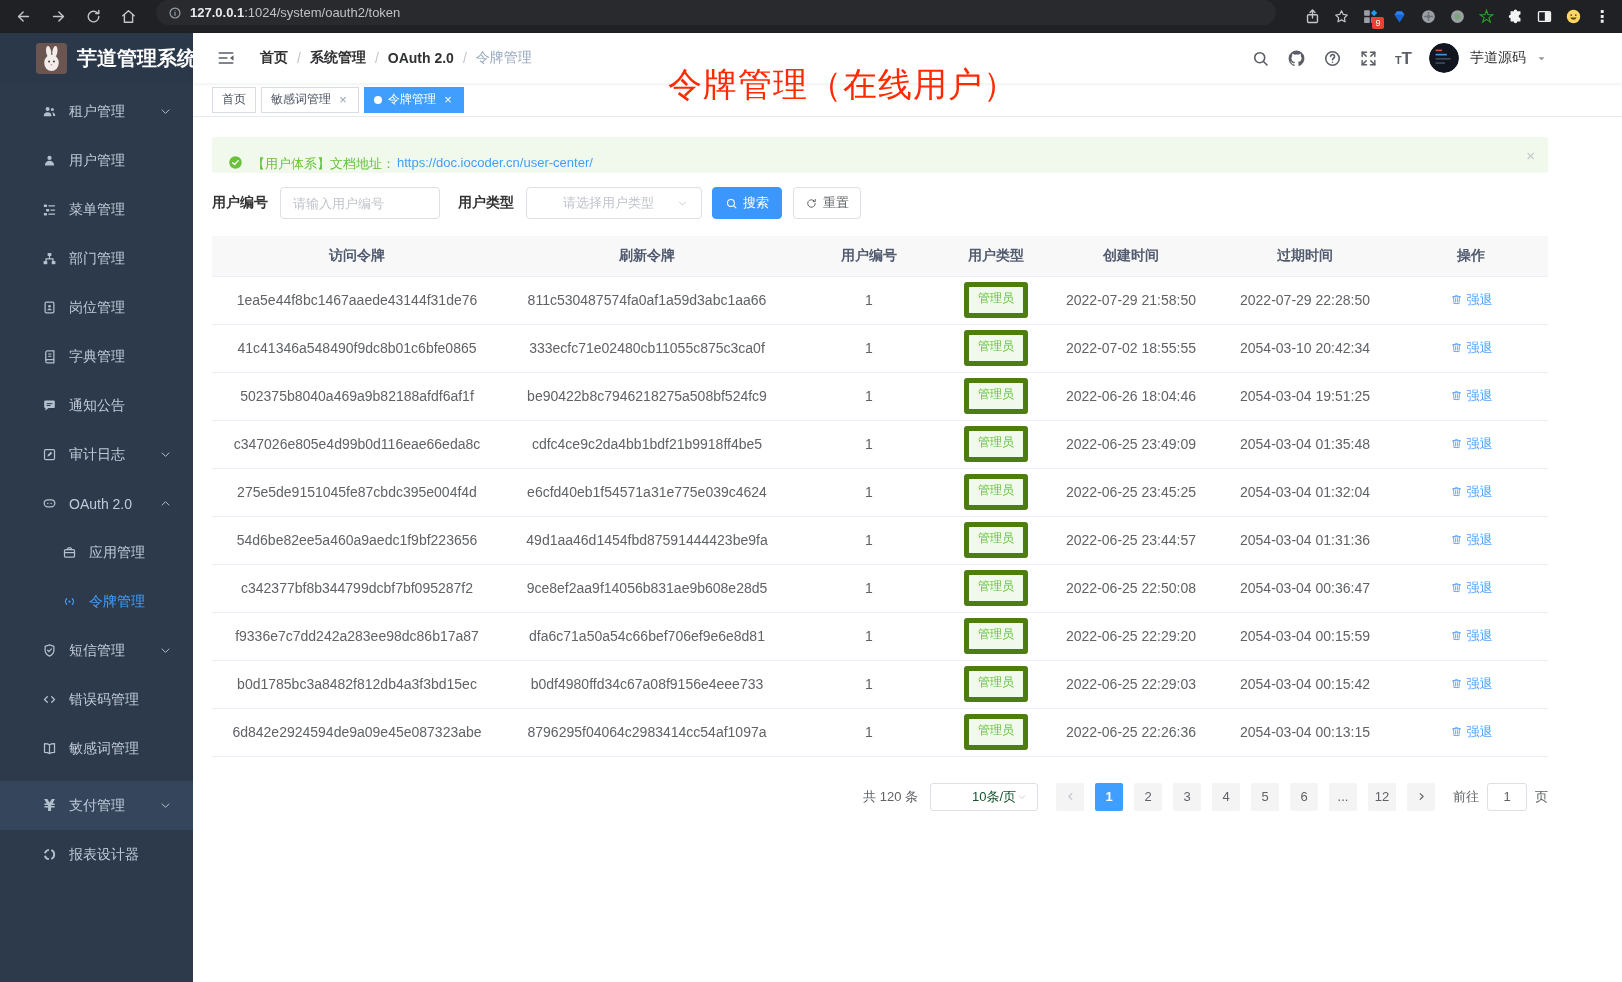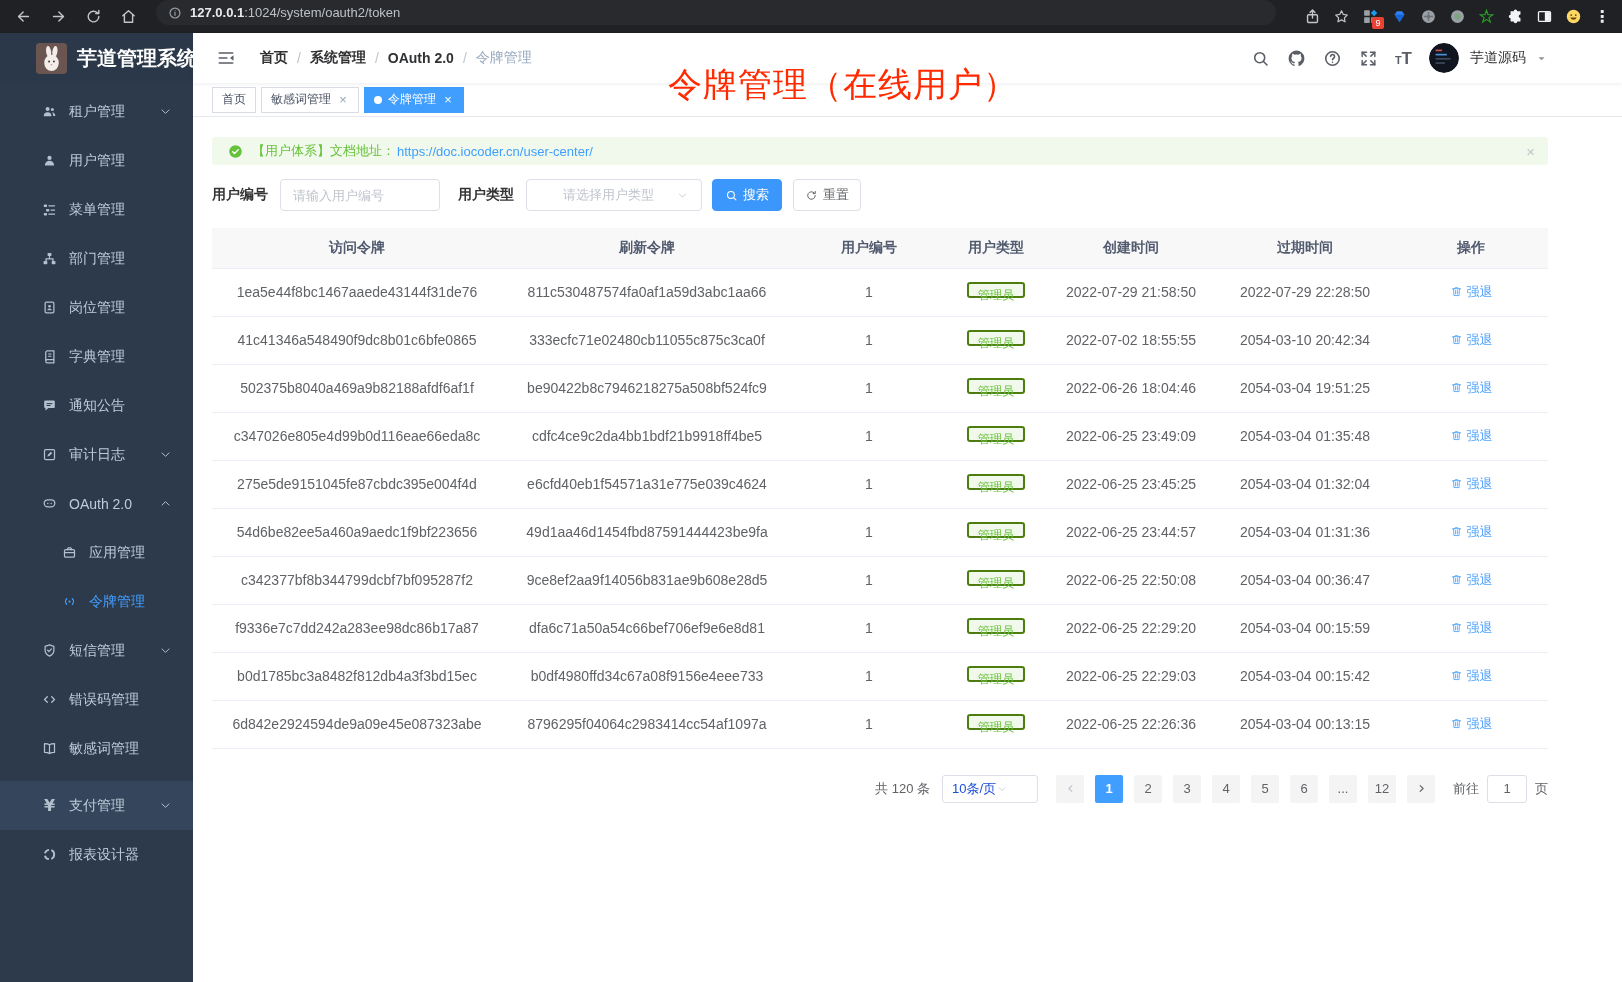--- a/index.html
+++ b/index.html
@@ -65,21 +65,21 @@
   .tags-bar { height:34px; background:#fff; border-bottom:1px solid #e6e9ed; display:flex; align-items:center; padding-left:19px; gap:5px; position:relative; z-index:2; }
   .tag-tab { display:inline-flex; align-items:center; gap:6px; height:26px; padding:0 9px; border:1px solid #d8dce5; background:#fff; color:#495060; font-size:12px; cursor:pointer; }
   .tag-tab .x { font-size:13px; color:#9aa4b2; width:12px; text-align:center; }
   .tag-tab.active { background:#409eff; border-color:#409eff; color:#fff; }
   .tag-tab.active .x { color:#fff; }
   .tag-tab .dot { width:8px; height:8px; border-radius:50%; background:#fff; display:inline-block; }
 
   .content { padding:20px 74px 0 19px; }
 
   
-  .alert { height:28px; background:#f0f9eb; border-radius:3px; display:flex; align-items:center; padding:11px 16px; position:relative; }
+  .alert { height:28px; background:#f0f9eb; border-radius:3px; display:flex; align-items:flex-start; padding:18px 16px; position:relative; }
   .alert .check { font-size:15px; color:#67c23a; margin-right:9px; }
   .alert-text { font-size:13px; color:#67c23a; }
   .alert-link { font-size:13px; color:#409eff; text-decoration:none; margin-left:2px; cursor:pointer; }
   .alert-close { position:absolute; right:13px; top:50%; transform:translateY(-50%); color:#c0c4cc; font-size:15px; cursor:pointer; }
 
   
   .filter-row { display:flex; align-items:center; margin-top:14px; }
   .f-label { font-size:14px; font-weight:700; color:#333; margin-right:12px; white-space:nowrap; }
   .f-input, .f-select { height:32px; border:1px solid #dcdfe6; border-radius:4px; font-size:13px; color:#606266; padding:0 12px; font-family:inherit; }
   .f-input { width:160px; }
@@ -89,28 +89,28 @@
   .gap18 { width:18px; }
   .btn { height:32px; border-radius:4px; font-size:13px; display:inline-flex; align-items:center; justify-content:center; gap:5px; cursor:pointer; border:1px solid transparent; font-family:inherit; }
   .btn .mi { font-size:13px; }
   .btn-primary { background:#3b97fc; border-color:#3b97fc; color:#fff; width:70px; }
   .btn-plain { background:#fff; border-color:#dcdfe6; color:#606266; width:68px; margin-left:11px; }
 
   
   .data-table { width:100%; border-collapse:collapse; table-layout:fixed; margin-top:17px; }
   .data-table th { height:40px; background:#f8f8f9; font-size:14px; font-weight:700; color:#515a6e; text-align:center; border-bottom:1px solid #ebeef5; }
   .data-table td { height:48px; font-size:14px; color:#606266; text-align:center; border-bottom:1px solid #ebeef5; white-space:nowrap; overflow:hidden; }
-  .el-tag { display:inline-block; padding:0 9px; height:16px; line-height:22px; background:#f0f9eb; border:2px solid #4d7c0f; color:#67c23a; border-radius:3px; font-size:12px; }
+  .el-tag { display:inline-block; padding:0 9px; height:36px; line-height:22px; background:#f0f9eb; border:5px solid #4d7c0f; color:#67c23a; border-radius:3px; font-size:12px; }
   .action-link { color:#4ba2ff; font-size:13px; display:inline-flex; align-items:center; gap:4px; cursor:pointer; text-decoration:none; }
   .action-link .mi { font-size:13px; }
 
   
   .pagination { display:flex; align-items:center; justify-content:flex-end; margin-top:26px; font-size:13px; color:#606266; }
   .pg-total { margin-right:12px; }
-  .size-select { width:96px; height:28px; border:1px solid #dcdfe6; border-radius:3px; display:flex; align-items:center; justify-content:flex-start; padding:0 9px; color:#1d4ed8; margin-right:18px; cursor:pointer; }
+  .size-select { width:108px; height:28px; border:1px solid #dcdfe6; border-radius:3px; display:flex; align-items:center; justify-content:flex-end; padding:0 9px; color:#14532d; margin-right:18px; cursor:pointer; }
   .size-select .mi { font-size:12px; color:#c0c4cc; }
   .pager { display:flex; align-items:center; gap:11px; }
   .pg-btn { min-width:28px; height:28px; border:none; background:#f4f4f5; border-radius:2px; font-size:13px; color:#606266; display:flex; align-items:center; justify-content:center; padding:0 6px; cursor:pointer; font-family:inherit; }
   .pg-btn .mi { font-size:13px; }
   .pg-btn.prev { color:#c0c4cc; }
   .pg-btn.active { background:#409eff; color:#fff; font-weight:700; }
   .pg-goto { display:flex; align-items:center; gap:8px; margin-left:18px; }
   .goto-input { width:40px; height:28px; border:1px solid #dcdfe6; border-radius:3px; text-align:center; font-size:13px; color:#606266; font-family:inherit; }
 
   

